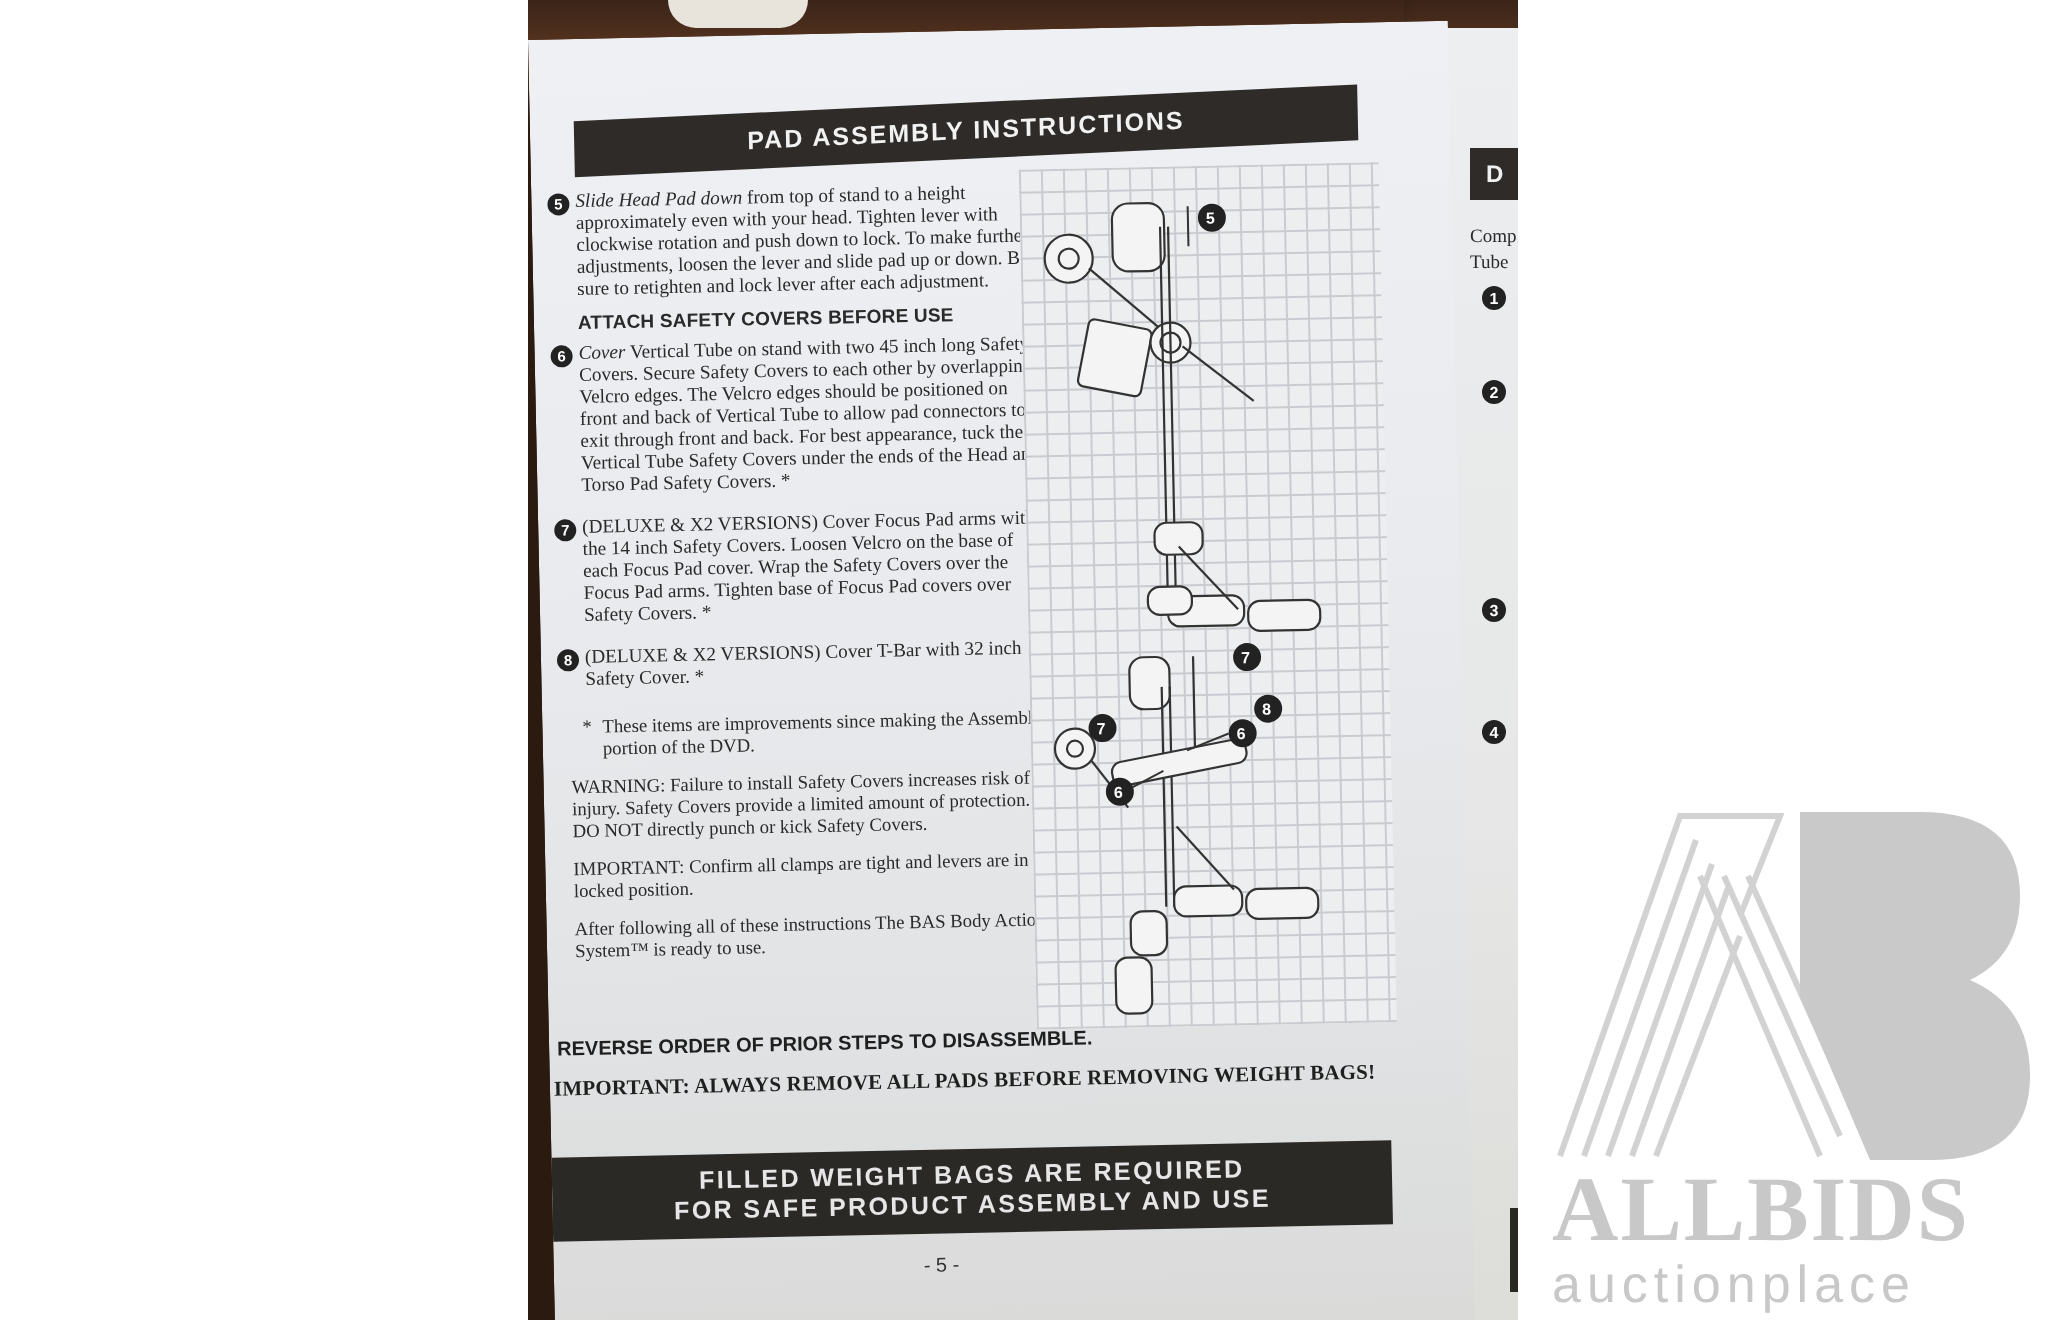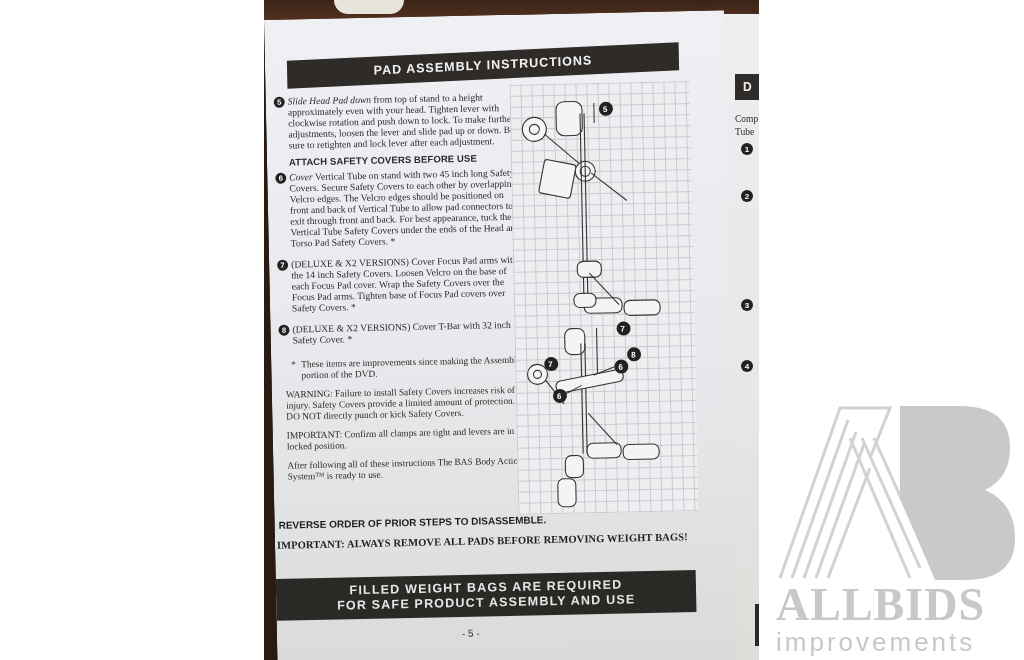--- a/index.html
+++ b/index.html
@@ -231,13 +231,13 @@
     <path d="M34 180 L86 34"></path>
     <path d="M46 180 L94 46"></path>
     <path d="M58 180 L100 70"></path>
     <path d="M80 40 L140 180"></path>
     <path d="M92 40 L150 170"></path>
     <path d="M104 40 L158 160"></path>
   </g>
   <path d="M130 8 L190 8 Q240 8 240 50 Q240 80 215 92 Q245 105 245 140 Q245 182 195 182 L165 182 L130 100 Z" fill="#c9c9c9"></path>
 </svg>
 <div class="wm-text">ALLBIDS</div>
-<div class="wm-sub">improvements</div>
+<div class="wm-sub">auctionplace</div>
 
 </body></html>

